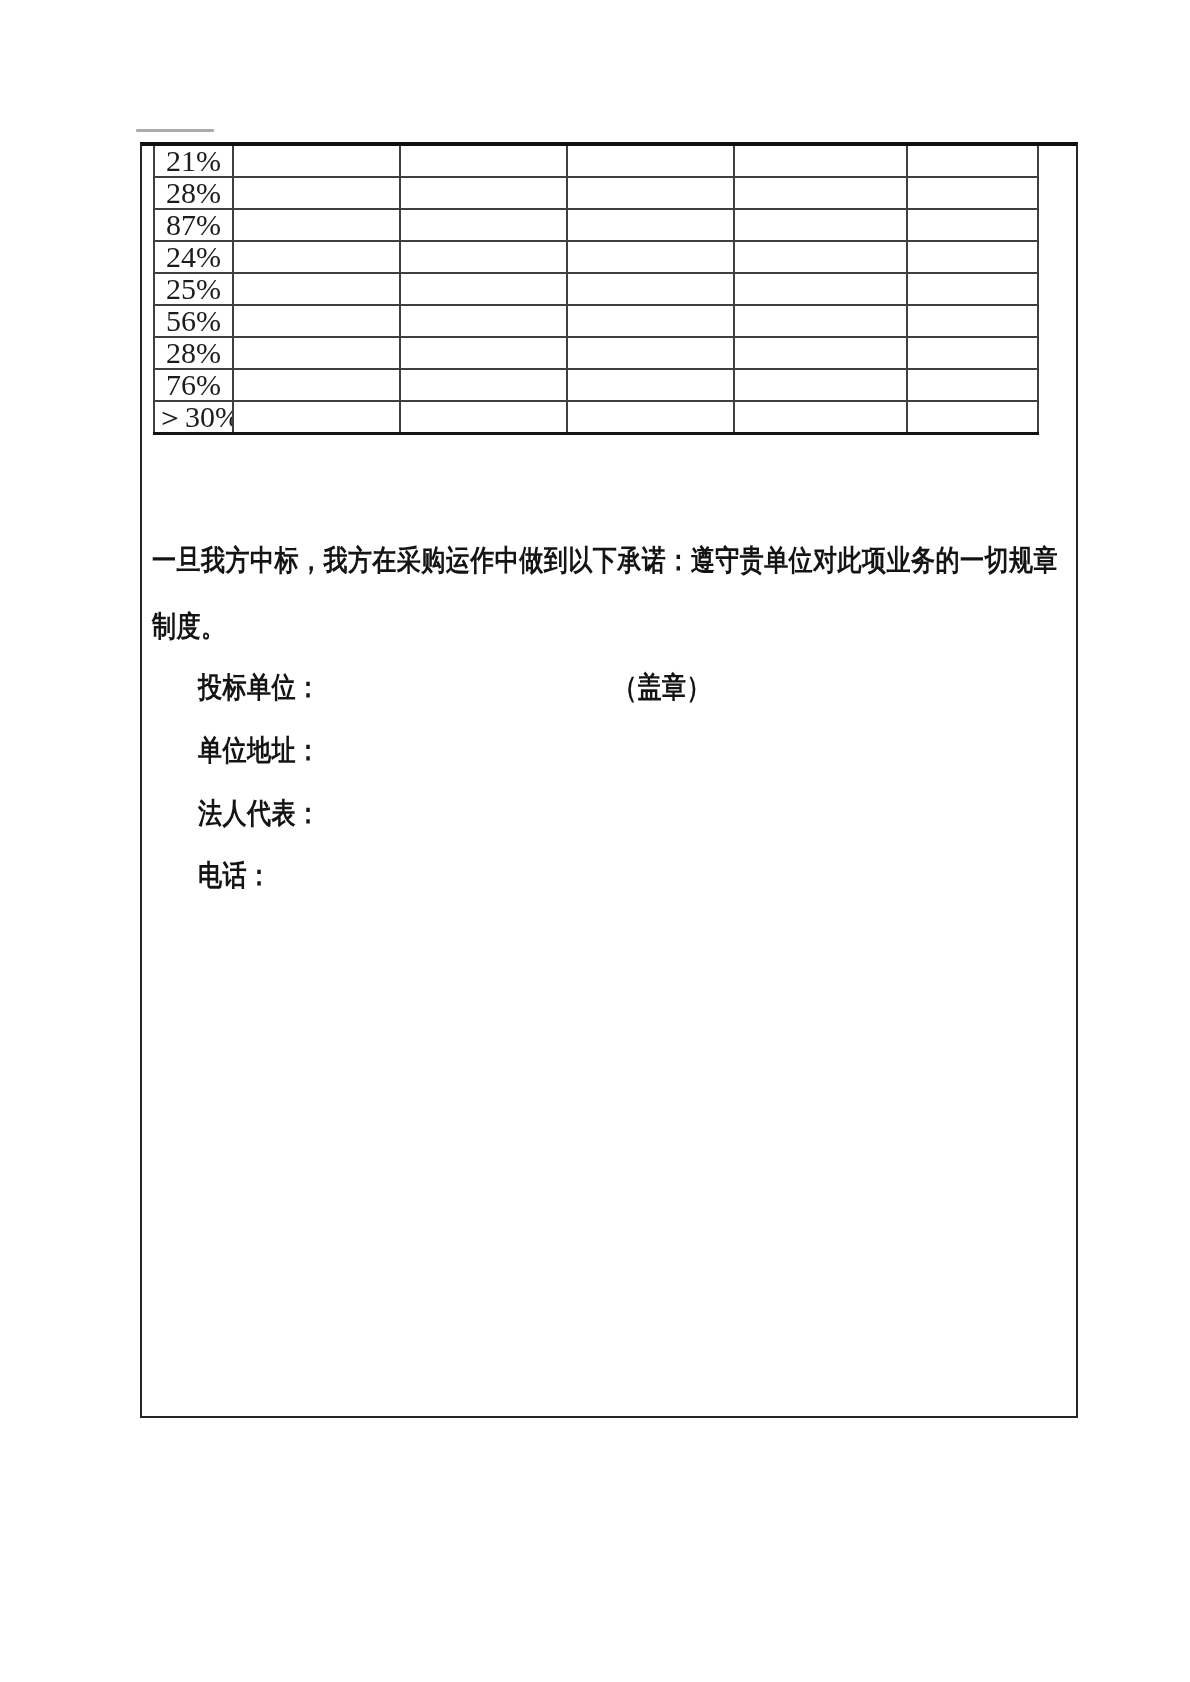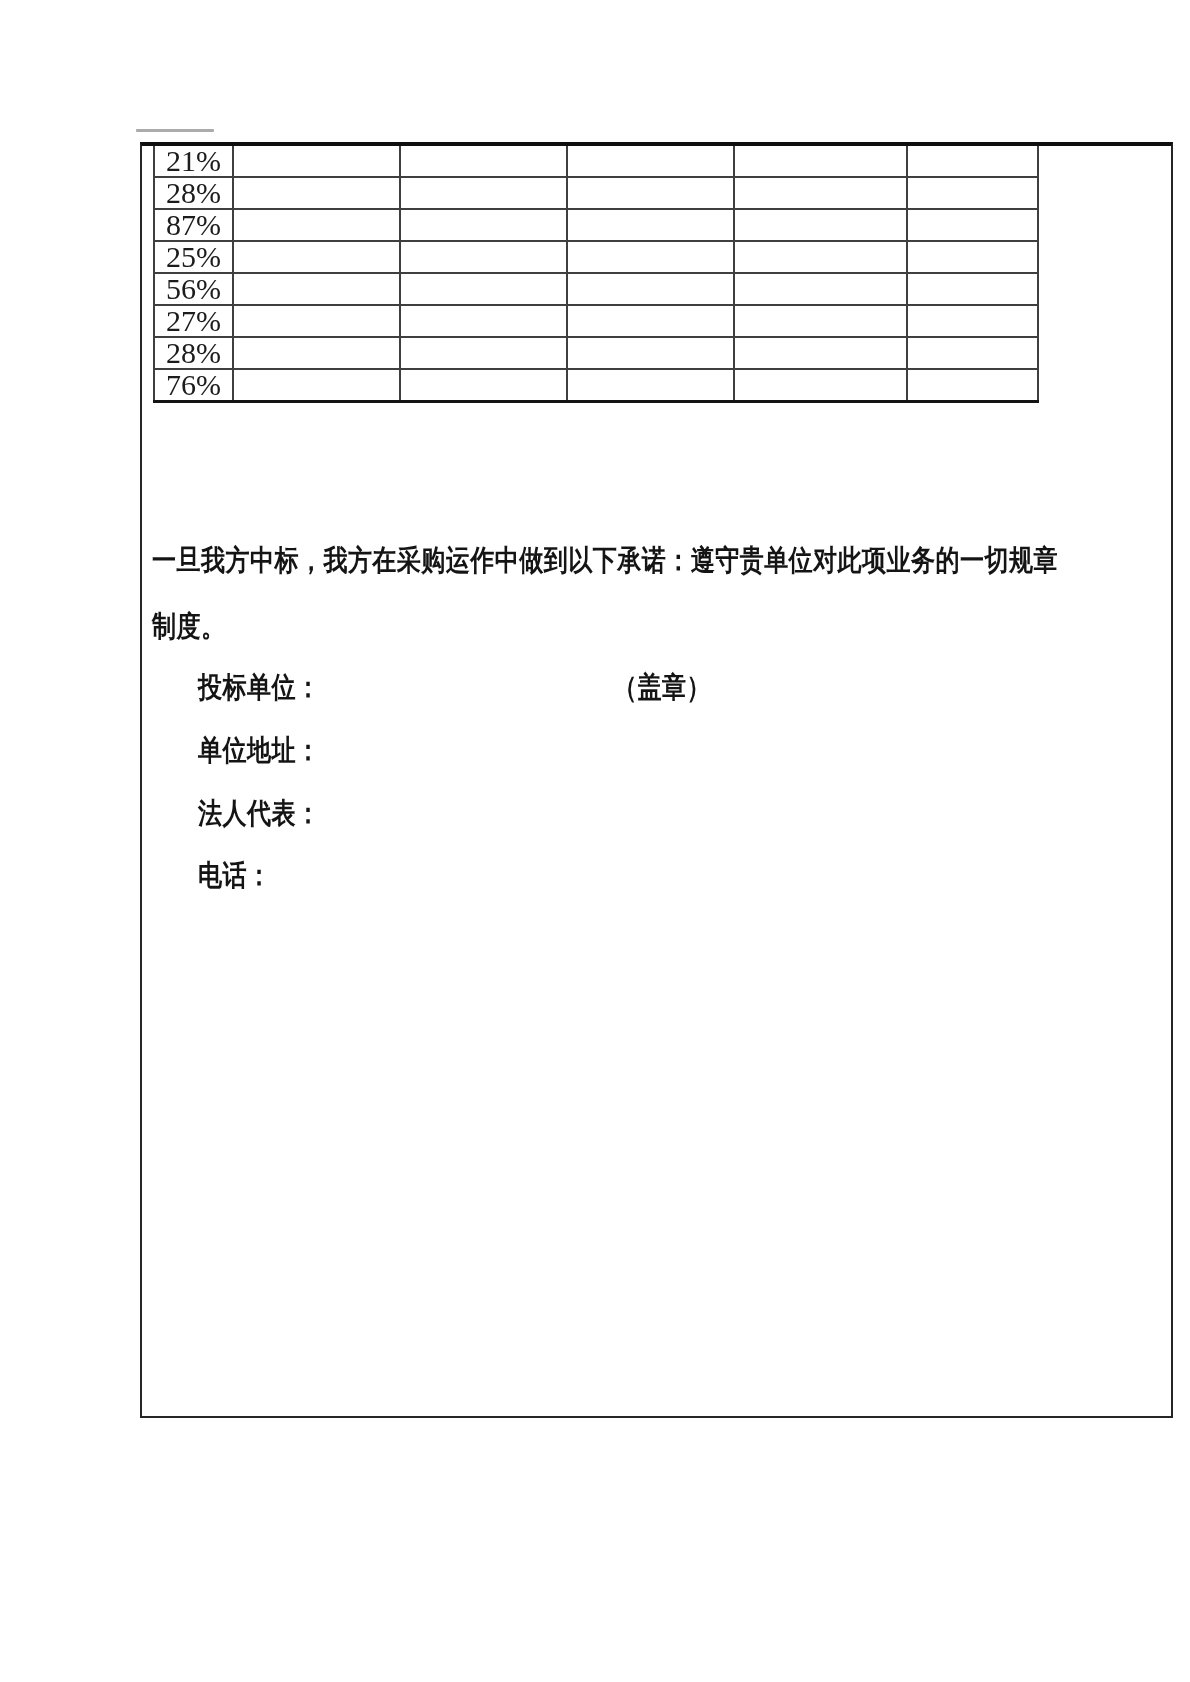--- a/index.html
+++ b/index.html
@@ -11,21 +11,21 @@
     font-family:"Liberation Sans", sans-serif;
     margin:0 auto;
   }
   
   .artifact-line{
     position:absolute;left:136px;top:129px;width:78px;height:3px;
     background:#8f8f8f;opacity:.75;border-radius:1px;
   }
   
   .outer-box{
-    position:absolute;left:140px;top:142px;width:1033px;height:1276px;
+    position:absolute;left:140px;top:142px;width:938px;height:1276px;
     box-sizing:border-box;
     border:2px solid #262626;
     border-top:4px solid #0f0f0f;
     background:#ffffff;
   }
   
   .rate-table{
     position:absolute;left:11px;top:0;
     width:884px;
     border-collapse:collapse;table-layout:fixed;
@@ -100,53 +100,61 @@
           </tr>
           <tr>
             <td>87%</td>
             <td></td>
             <td></td>
             <td></td>
             <td></td>
             <td></td>
           </tr>
           <tr>
+            <td>24%</td>
+            <td></td>
+            <td></td>
+            <td></td>
+            <td></td>
+            <td></td>
+          </tr>
+          <tr>
             <td>25%</td>
             <td></td>
             <td></td>
             <td></td>
             <td></td>
             <td></td>
           </tr>
           <tr>
             <td>56%</td>
             <td></td>
             <td></td>
             <td></td>
             <td></td>
             <td></td>
           </tr>
           <tr>
-            <td>27%</td>
-            <td></td>
-            <td></td>
-            <td></td>
-            <td></td>
-            <td></td>
-          </tr>
-          <tr>
             <td>28%</td>
             <td></td>
             <td></td>
             <td></td>
             <td></td>
             <td></td>
           </tr>
           <tr>
             <td>76%</td>
+            <td></td>
+            <td></td>
+            <td></td>
+            <td></td>
+            <td></td>
+          </tr>
+          <tr>
+            <td>＞30%</td>
             <td></td>
             <td></td>
             <td></td>
             <td></td>
             <td></td>
           </tr>
         </tbody>
     </table>
   </div>
 

